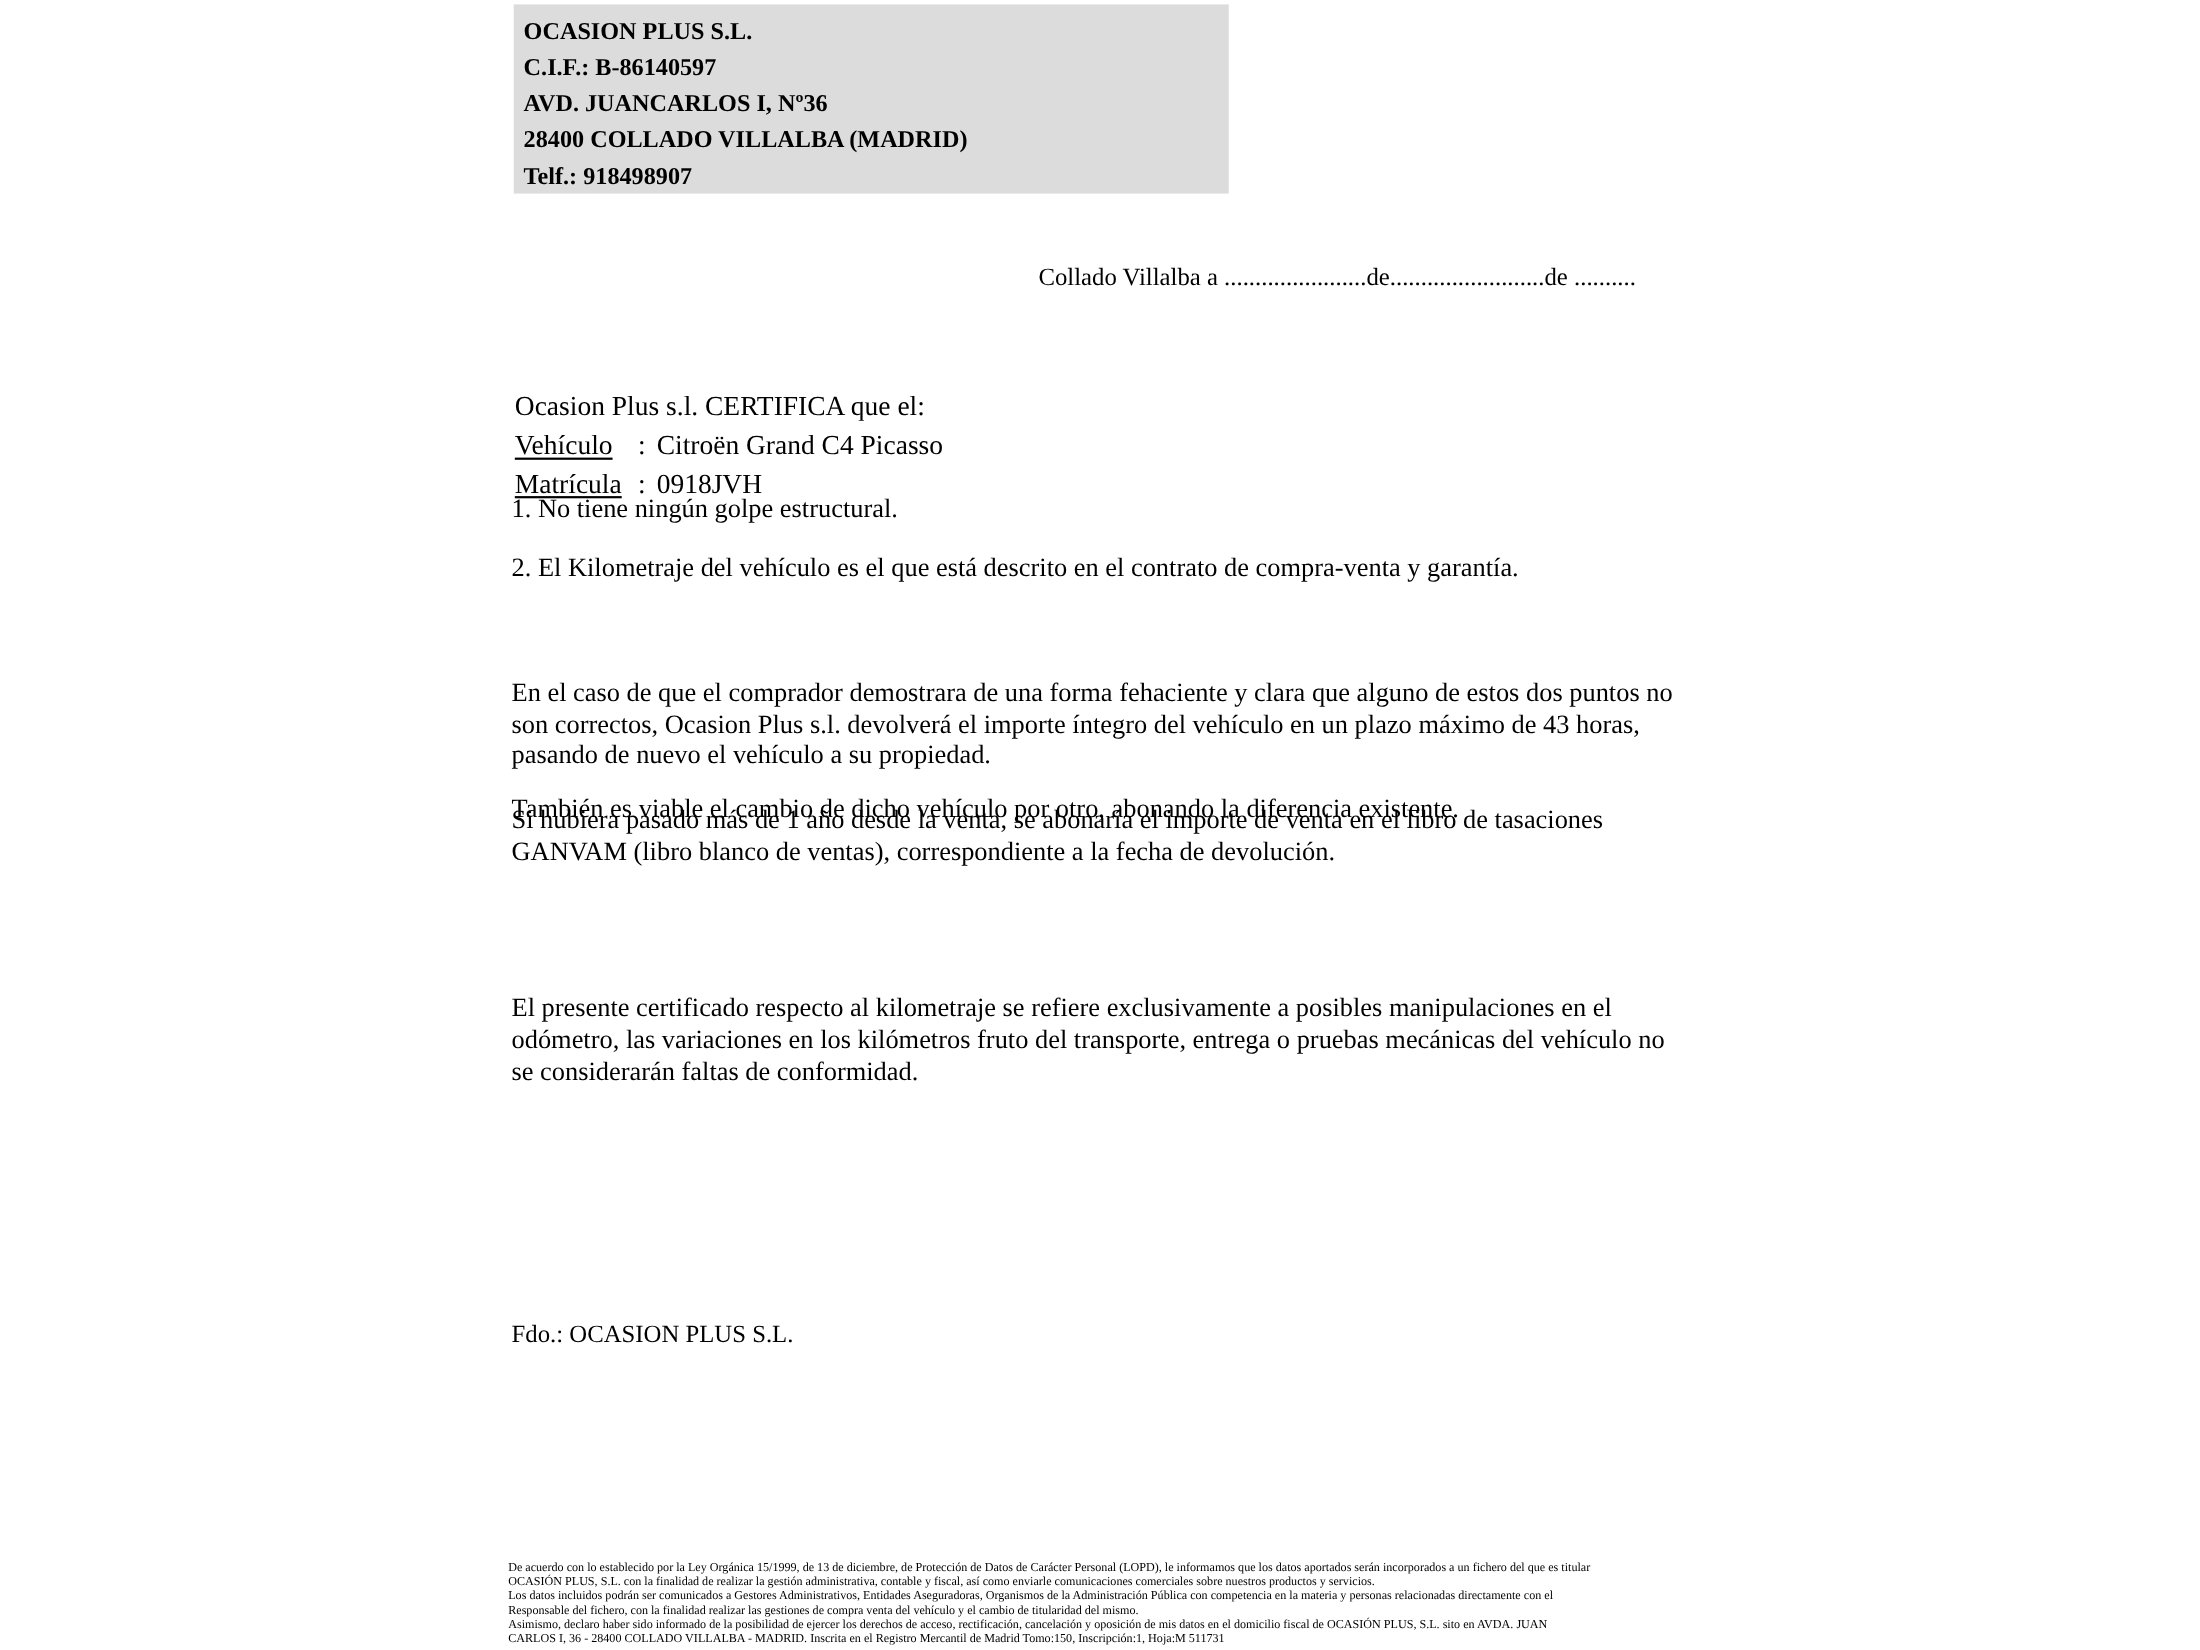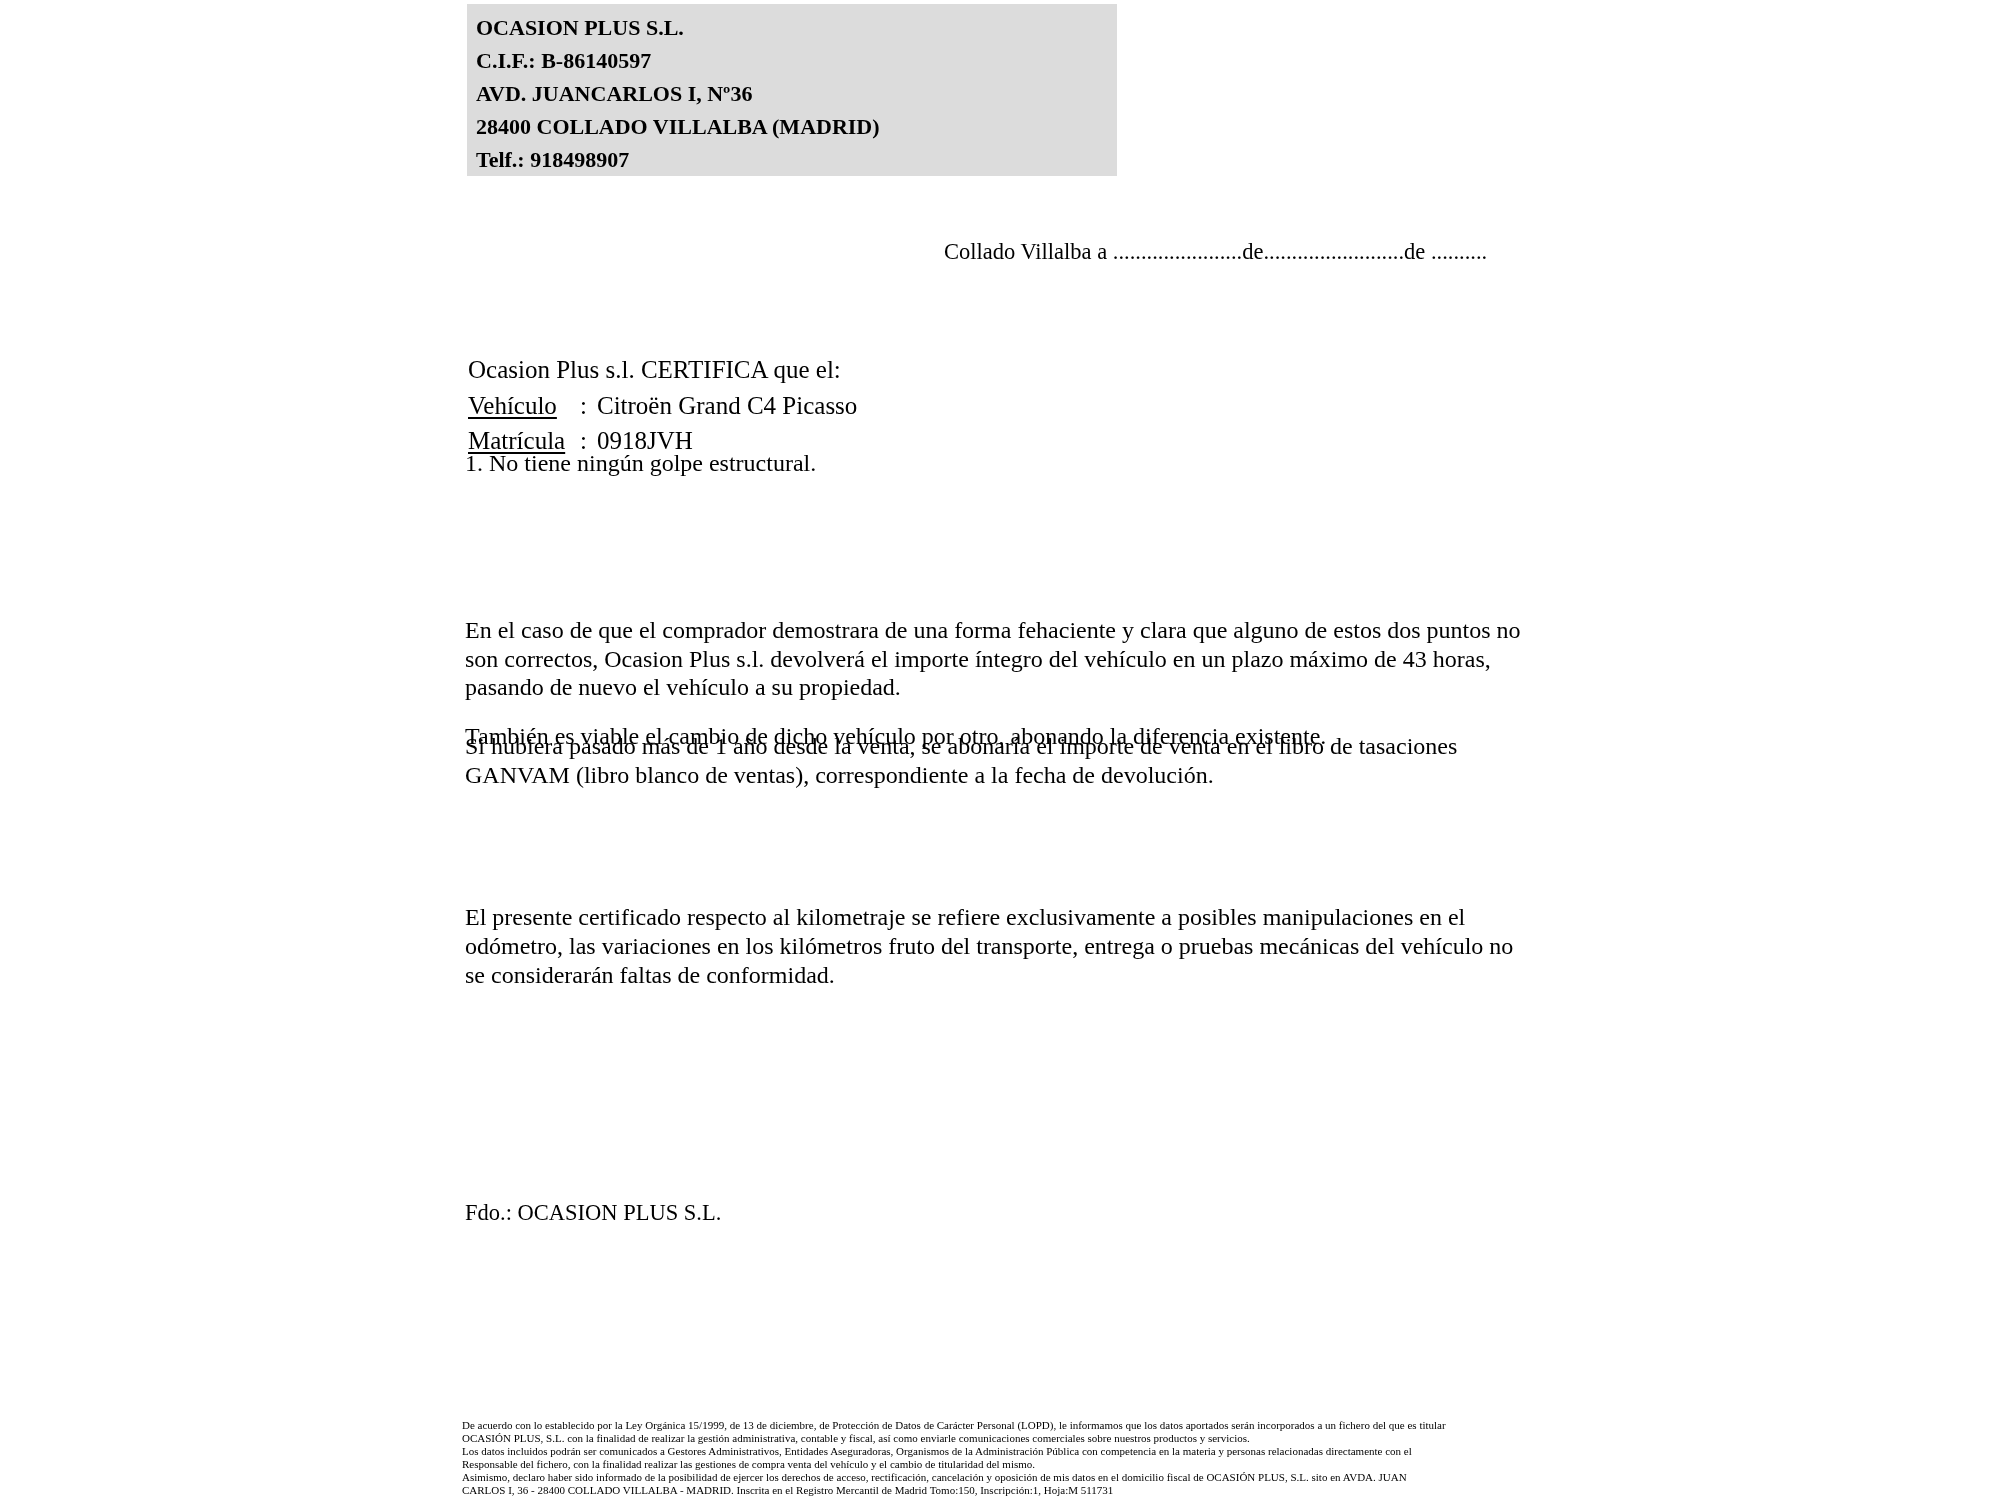--- a/index.html
+++ b/index.html
@@ -98,20 +98,21 @@
     </div>
     <div class="certify-row">
       <span class="certify-label-box"><span class="certify-label">Matrícula</span></span>
       <span class="certify-sep">:</span>
       <span>0918JVH</span>
     </div>
   </div>
 
   <div id="point-1" class="abs body-text">1. No tiene ningún golpe estructural.</div>
 
+  <div id="point-2" class="abs body-text">2. El Kilometraje del vehículo es el que está descrito en el contrato de compra-venta y garantía.</div>
 
   <div id="para-1" class="abs body-text multiline">En el caso de que el comprador demostrara de una forma fehaciente y clara que alguno de estos dos puntos no
 son correctos, Ocasion Plus s.l. devolverá el importe íntegro del vehículo en un plazo máximo de 43 horas,
 pasando de nuevo el vehículo a su propiedad.</div>
 
   <div id="para-2" class="abs body-text multiline">También es viable el cambio de dicho vehículo por otro, abonando la diferencia existente.</div>
 
   <div id="para-3" class="abs body-text multiline">Si hubiera pasado más de 1 año desde la venta, se abonaría el importe de venta en el libro de tasaciones
 GANVAM (libro blanco de ventas), correspondiente a la fecha de devolución.</div>
 

